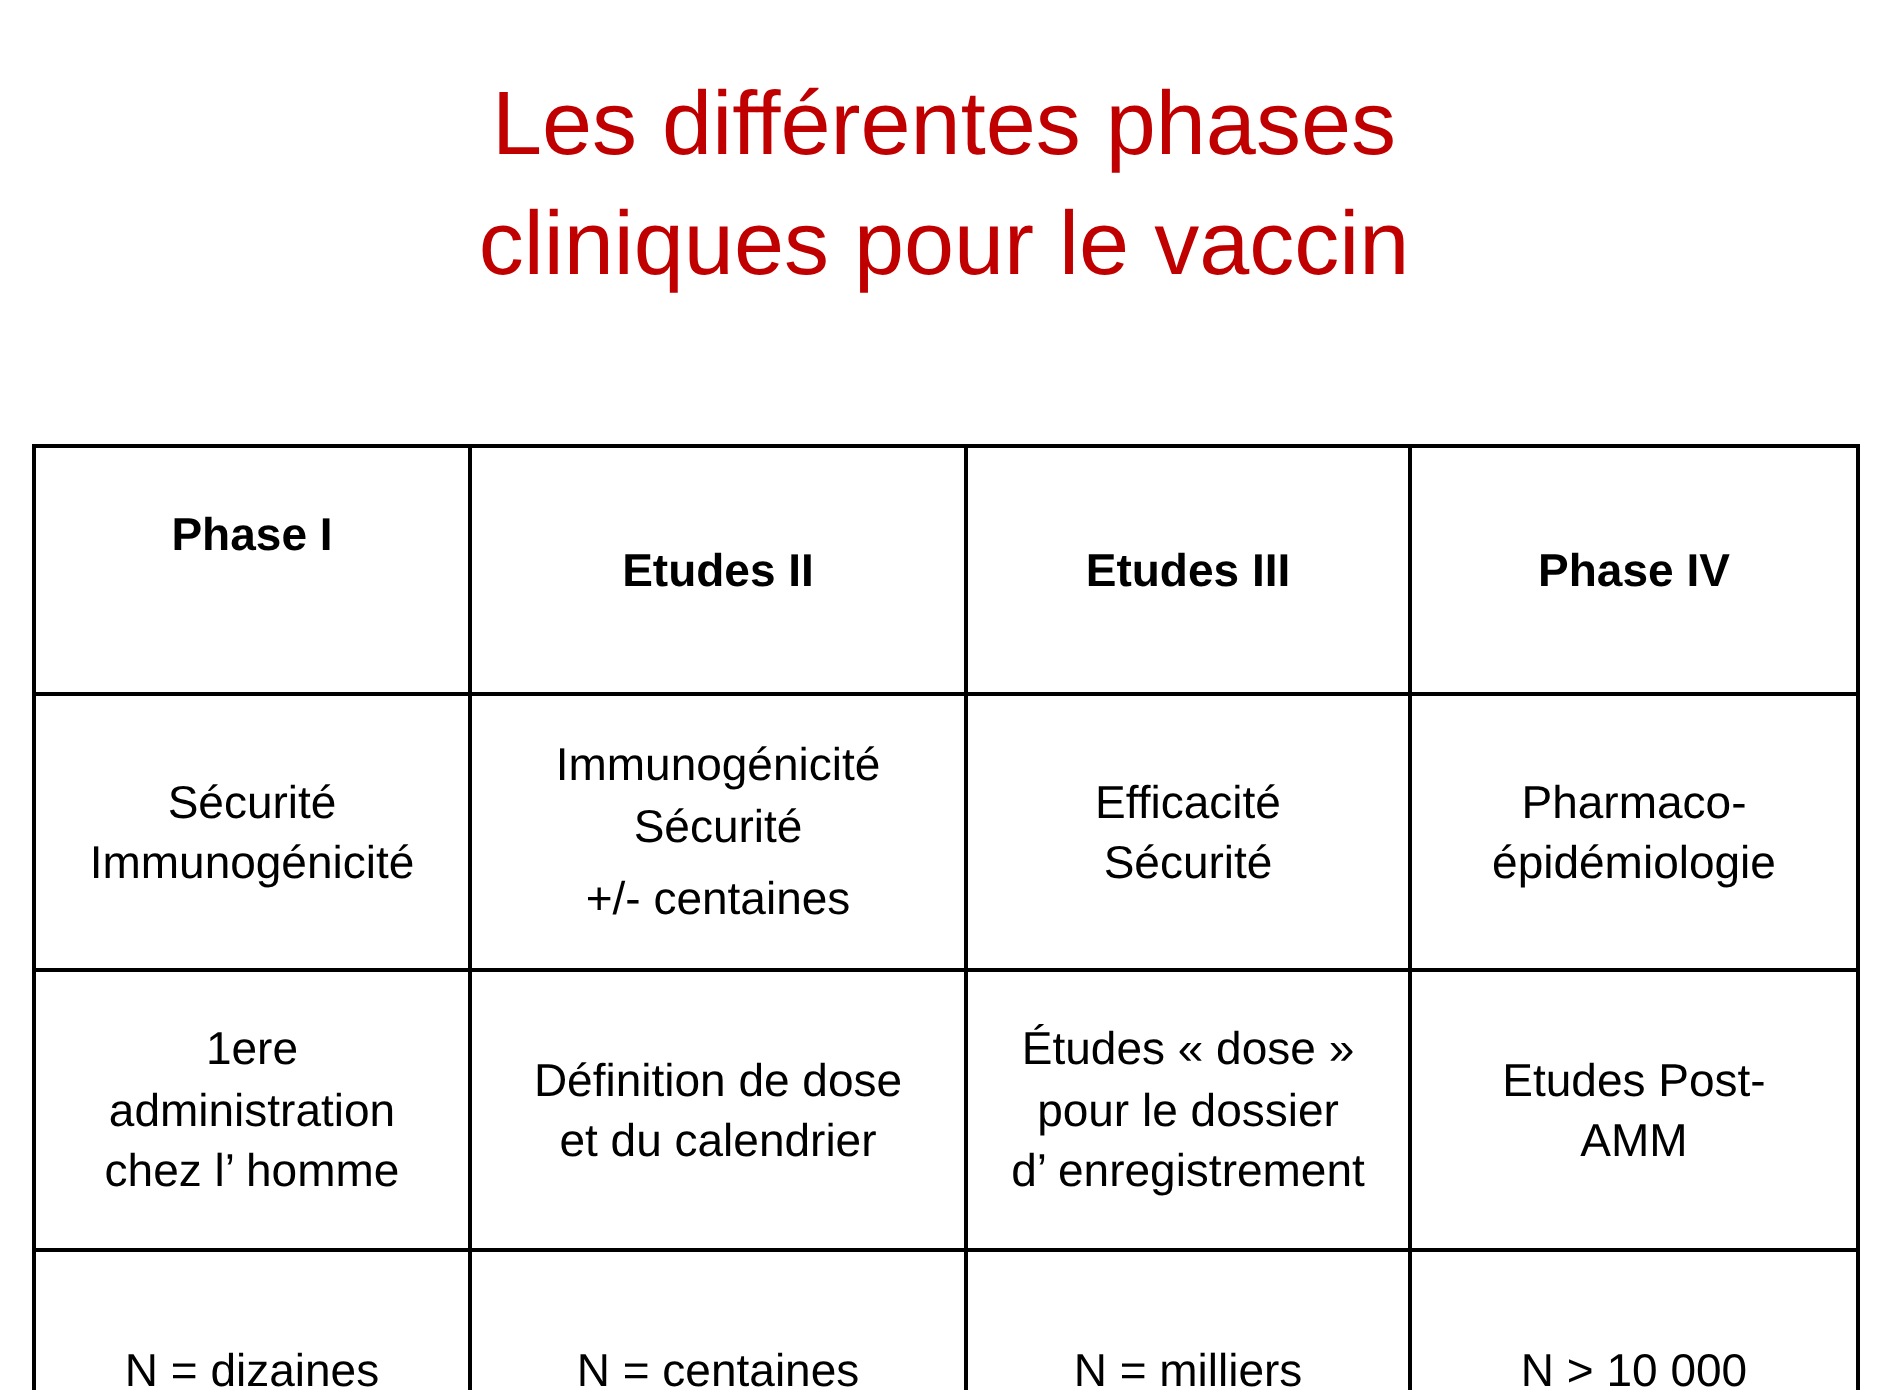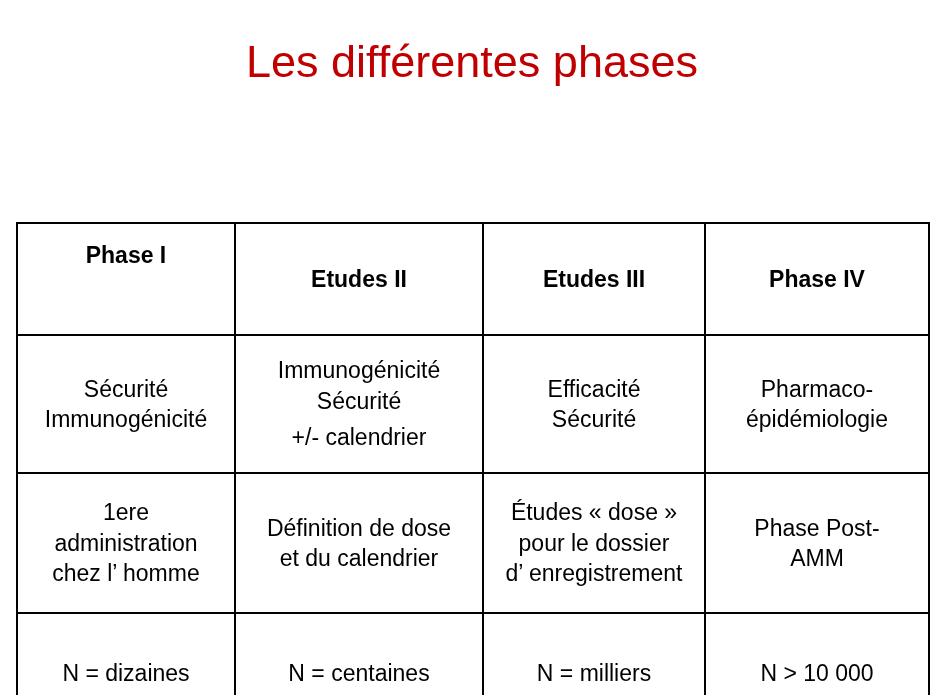--- a/index.html
+++ b/index.html
@@ -59,21 +59,21 @@
   }
   table.phases thead th {
     font-weight: bold;
     font-size: 23px;
     height: 86px;
     padding-top: 8px;
     padding-bottom: 8px;
   }
   table.phases thead th.col-1 {
     vertical-align: top;
-    padding-top: 16px;
+    padding-top: 28px;
   }
   table.phases thead th.col-2,
   table.phases thead th.col-3,
   table.phases thead th.col-4 {
     vertical-align: middle;
   }
   .row-effects td {
     height: 124px;
   }
   .row-purpose td {
@@ -96,20 +96,21 @@
   col.c3 { width: 222px; }
   col.c4 { width: 224px; }
 </style>
 </head>
 <body>
 
 <div class="slide">
 
   <div class="slide-title">
     <span class="line">Les différentes phases</span>
+    <span class="line">cliniques pour le vaccin</span>
   </div>
 
   <div class="table-wrap">
     <table class="phases">
       <colgroup>
         <col class="c1">
           <col class="c2">
           <col class="c3">
           <col class="c4">
       </colgroup>
@@ -124,21 +125,21 @@
       <tbody>
         <tr class="row-effects">
           <td>
             <span class="cell-line">Sécurité</span>
             <span class="cell-line">Immunogénicité</span>
           </td>
           <td>
             <span class="cell-line">Immunogénicité</span>
             <span class="cell-line">Sécurité</span>
             <span class="spacer-line"></span>
-            <span class="cell-line">+/- calendrier</span>
+            <span class="cell-line">+/- centaines</span>
           </td>
           <td>
             <span class="cell-line">Efficacité</span>
             <span class="cell-line">Sécurité</span>
           </td>
           <td>
             <span class="cell-line">Pharmaco-</span>
             <span class="cell-line">épidémiologie</span>
           </td>
         </tr>
@@ -151,21 +152,21 @@
           <td>
             <span class="cell-line">Définition de dose</span>
             <span class="cell-line">et du calendrier</span>
           </td>
           <td>
             <span class="cell-line">Études « dose »</span>
             <span class="cell-line">pour le dossier</span>
             <span class="cell-line">d’ enregistrement</span>
           </td>
           <td>
-            <span class="cell-line">Phase Post-</span>
+            <span class="cell-line">Etudes Post-</span>
             <span class="cell-line">AMM</span>
           </td>
         </tr>
         <tr class="row-count">
           <td>N = dizaines</td>
           <td>N = centaines</td>
           <td>N = milliers</td>
           <td>N &gt; 10 000</td>
         </tr>
       </tbody>

